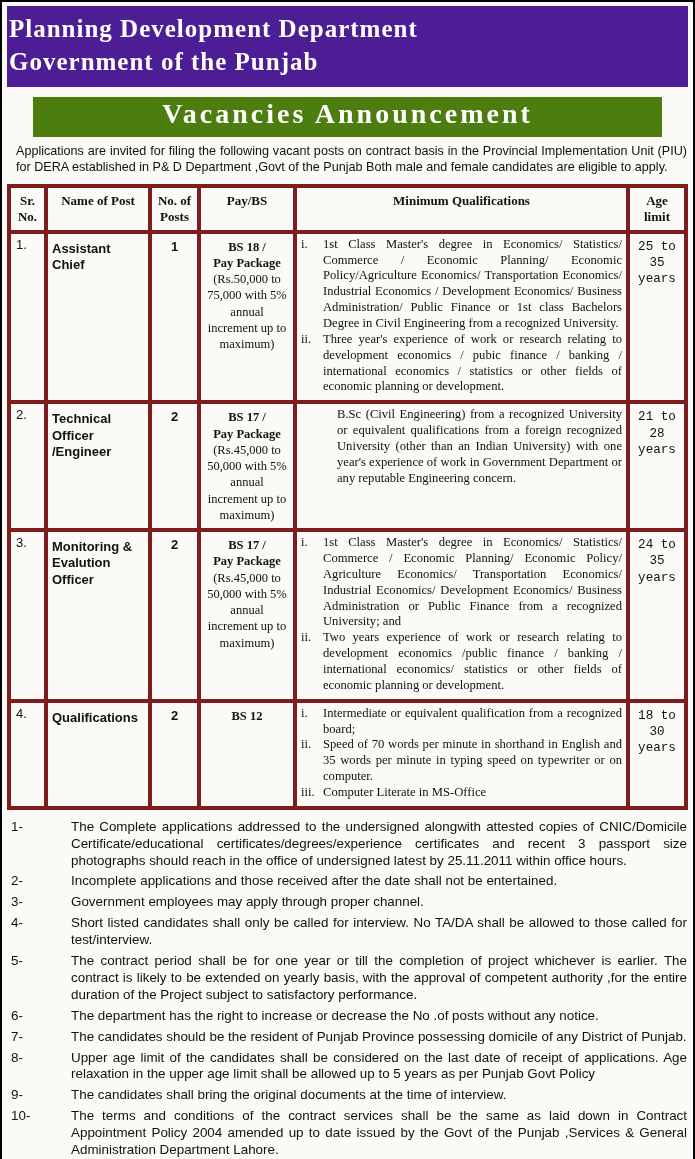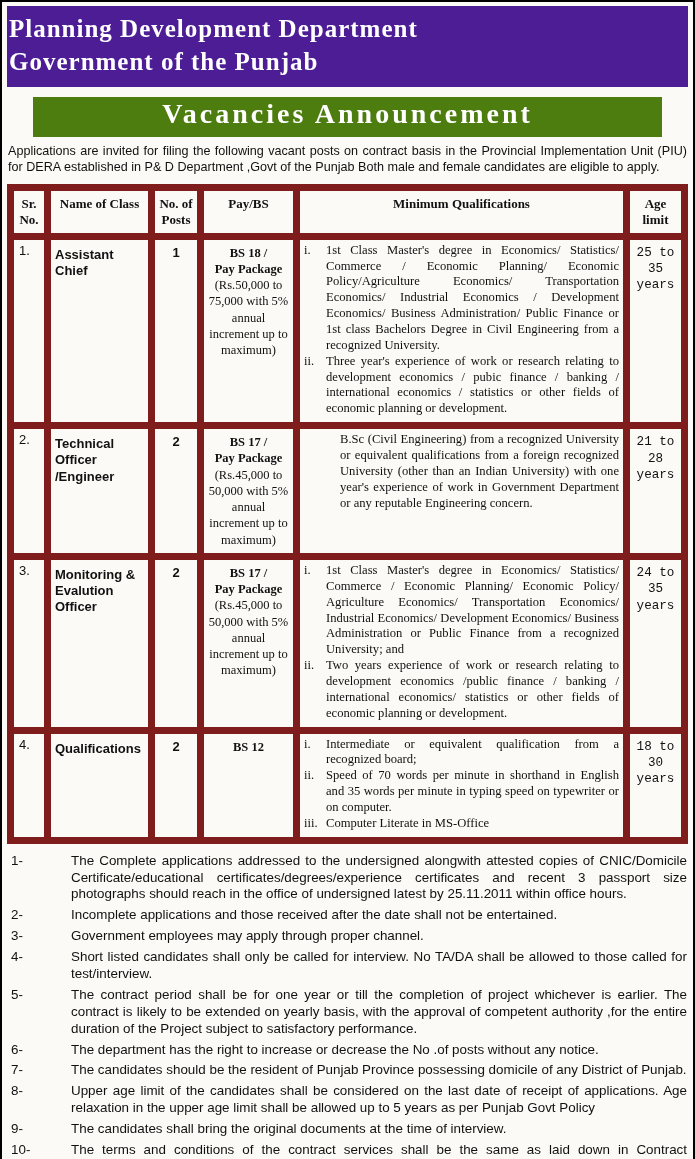--- a/index.html
+++ b/index.html
@@ -12,24 +12,24 @@
     background:#4c1d95; color:#fff; text-align:left;
     font-family:"Liberation Serif", serif; font-weight:bold;
     font-size:25px; line-height:1.32; padding:6px 2px 9px 2px; letter-spacing:1px;
   }
   .banner {
     background:#4d7c0f; color:#fff; margin:10px 26px 6px 26px; text-align:center;
     font-family:"Liberation Serif", serif; font-weight:bold;
     font-size:28px; letter-spacing:3px; padding:1px 0 7px 0;
   }
   .intro {
-    font-size:12.6px; line-height:1.3; text-align:justify; margin:4px 1px 8px 1px;
+    font-size:12.6px; line-height:1.3; text-align:justify; margin:4px 1px 8px 9px;
   }
   table { border-collapse:collapse; width:100%; table-layout:fixed; }
-  th, td { border:7px solid #7f1d1d; vertical-align:top; }
+  th, td { border:4px solid #7f1d1d; vertical-align:top; }
   th {
     font-family:"Liberation Serif", serif; font-weight:bold; font-size:13px;
     text-align:center; padding:5px 2px;
   }
   col.c-sr { width:37px; } col.c-post { width:104px; } col.c-count { width:49px; }
   col.c-pay { width:96px; } col.c-quals { width:auto; } col.c-age { width:58px; }
   td { padding:3px 4px 5px 4px; }
   td.sr { font-size:13px; padding-left:5px; }
   td.post { font-weight:bold; font-size:13px; padding-top:7px; line-height:1.25; }
   td.count { text-align:center; font-weight:bold; font-size:13px; padding-top:5px; }
@@ -72,21 +72,21 @@
       <col class="c-sr">
         <col class="c-post">
         <col class="c-count">
       <col class="c-pay">
         <col class="c-quals">
         <col class="c-age">
     </colgroup>
     <thead>
       <tr>
         <th>Sr. No.</th>
-        <th>Name of Class</th>
+        <th>Name of Post</th>
         <th>No. of Posts</th>
         <th>Pay/BS</th>
         <th>Minimum Qualifications</th>
         <th>Age limit</th>
       </tr>
     </thead>
     <tbody>
       <tr>
         <td class="sr">1.</td>
         <td class="post">Assistant Chief</td>

